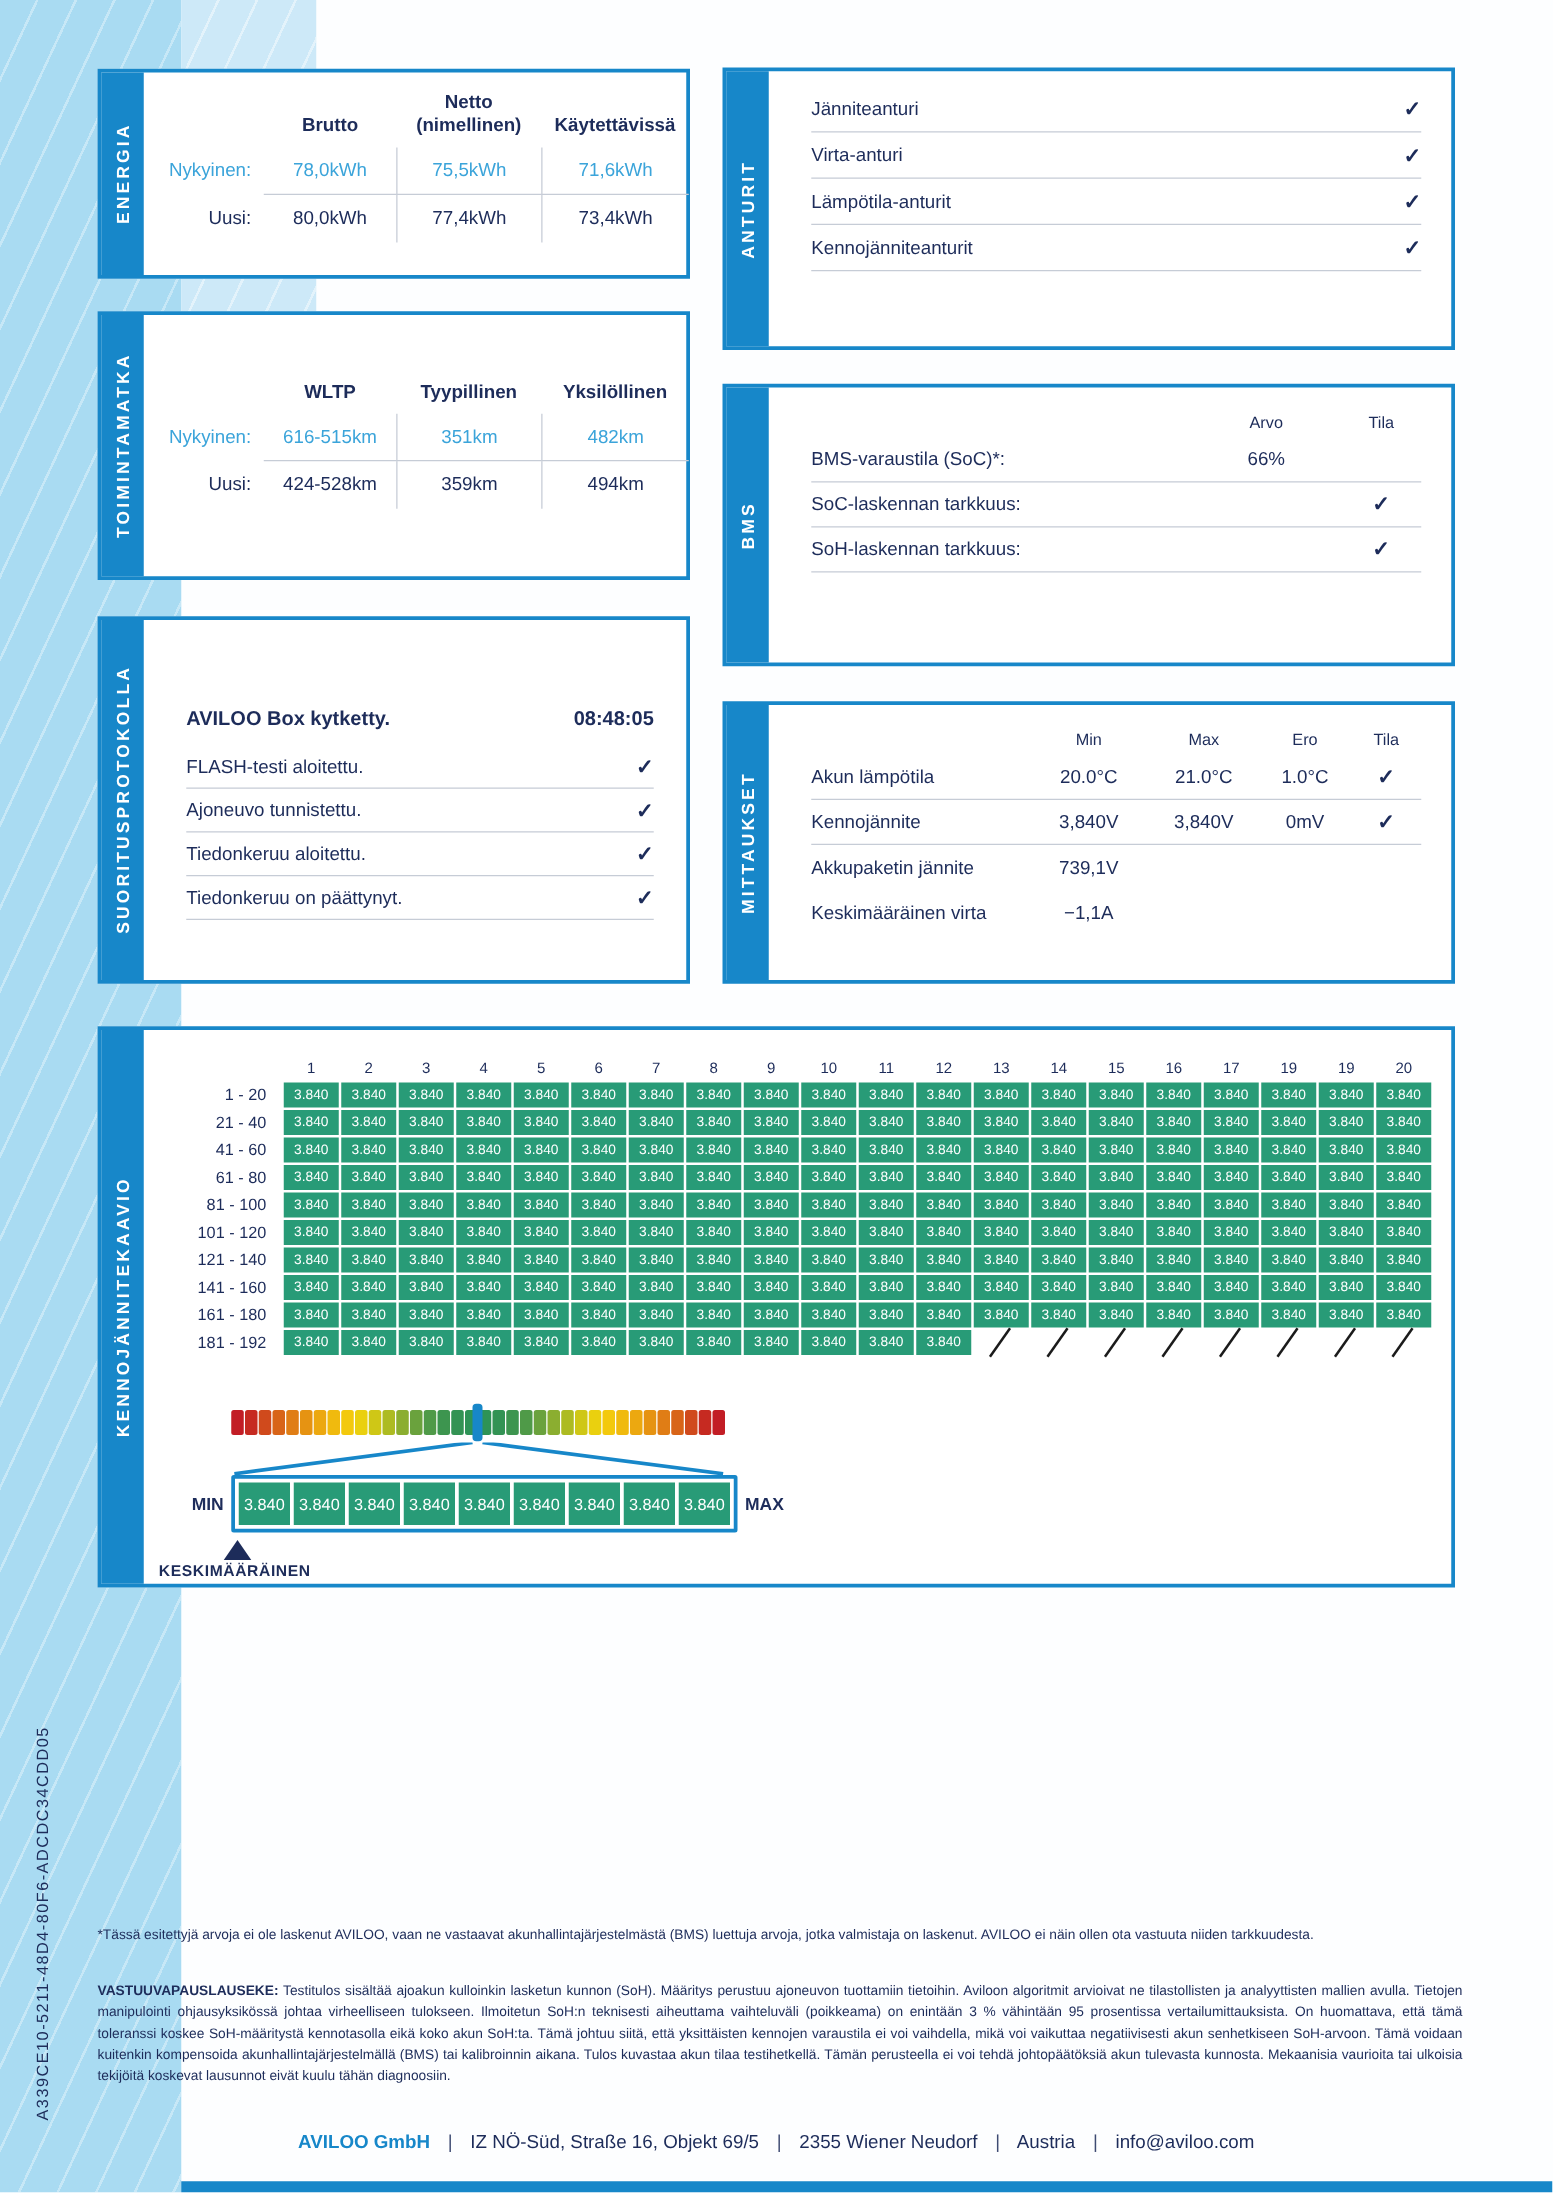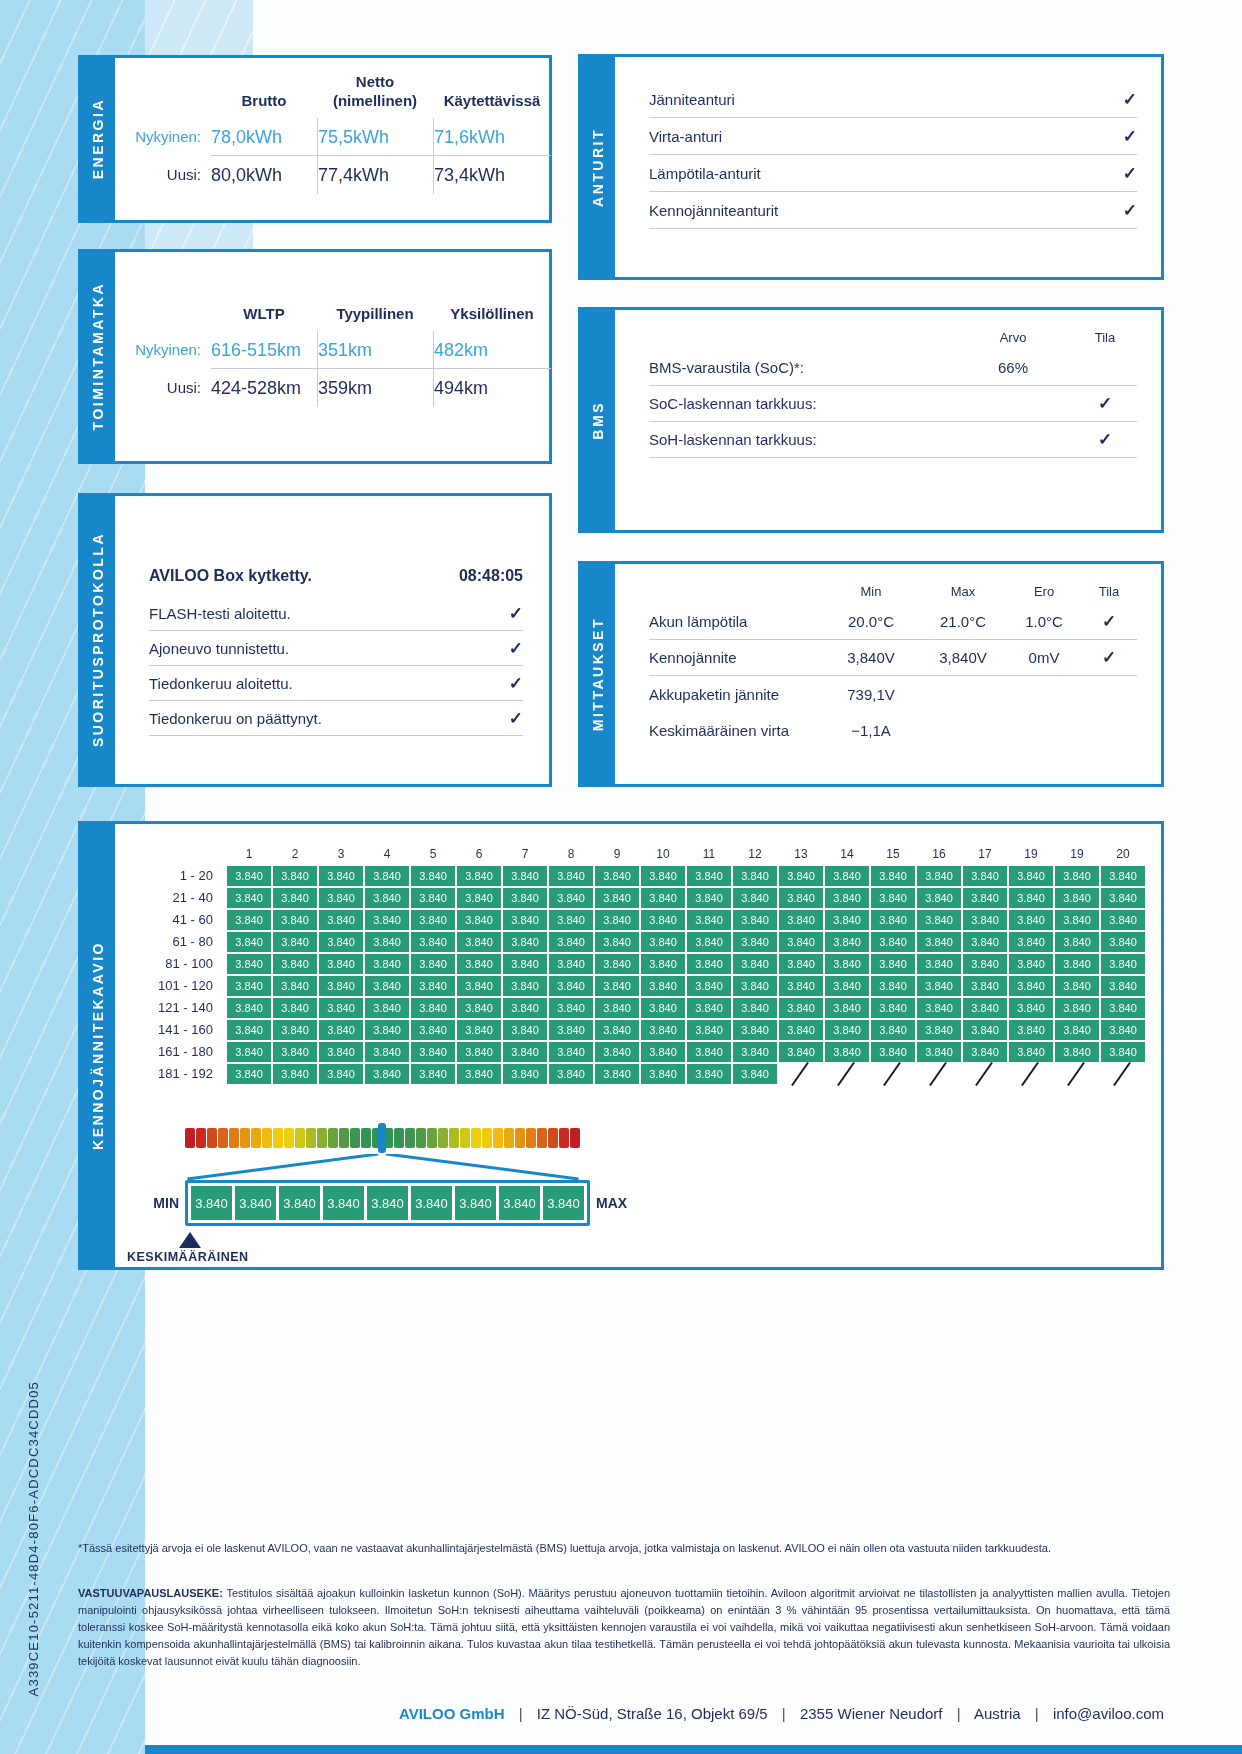--- a/index.html
+++ b/index.html
@@ -25,34 +25,34 @@
     display:flex; align-items:center; justify-content:center;}
   .tab-label{color:#fff; font-weight:bold; font-size:14px; letter-spacing:2.5px; white-space:nowrap;
     writing-mode:vertical-rl; transform:rotate(180deg);}
   .content{position:absolute; left:34px; top:0; right:0; bottom:0;}
 
   
   .vt-grid{display:grid; grid-template-columns:96px 106px 116px 118px; padding-right:2px;}
   .vt-head{text-align:center; font-weight:bold; font-size:15px; align-self:end; padding-bottom:8px; line-height:19px;}
   .vt-head .hl1{min-height:0;}
   .vt-label{text-align:right; padding-right:10px; font-size:15px; height:38px; line-height:38px;}
-  .vt-val{text-align:left; font-size:18px; height:38px; line-height:38px;}
+  .vt-val{text-align:center; font-size:15px; height:38px; line-height:38px;}
   .sep{border-left:1px solid var(--line);}
   .hline{border-bottom:1px solid var(--line);}
   .cur{color:var(--cyan);}
   .energy-content .vt-grid{padding-top:14px;}
   .range-content .vt-grid{padding-top:52px;}
 
   
   .proto-content{padding:36px 26px 0 34px;margin-top:24px;}
   .proto-head{display:flex; justify-content:space-between; align-items:center; height:40px;
     font-weight:bold; font-size:16px;}
   .list-row{display:flex; justify-content:space-between; align-items:center; height:35px;
     border-bottom:1px solid var(--line); font-size:15px;}
-  .sensors-content{padding:12px 24px 0 34px;margin-top:12px;}
+  .sensors-content{padding:12px 24px 0 34px;}
   .sensors-content .list-row{height:37px;}
   .check{font-size:17px; font-weight:700; color:var(--navy); line-height:1;}
 
   
   .bms-content{padding:14px 24px 0 34px;}
   .bms-head{display:grid; grid-template-columns:1fr 120px 64px; height:26px; align-items:center;
     font-size:13px;}
   .bms-head span{text-align:center;}
   .bms-row{display:grid; grid-template-columns:1fr 120px 64px; height:36px; align-items:center;
     border-bottom:1px solid var(--line); font-size:15px;}
@@ -89,21 +89,21 @@
   .zoom-box{border:3px solid var(--accent); border-radius:2px; background:#fff; padding:3px; display:flex; gap:3px;}
   .zoom-cell{width:41px; height:34px; background:var(--green); color:#fff; font-size:13px;
     display:flex; align-items:center; justify-content:center;}
   .avg-triangle{position:absolute; left:64px; top:408px; width:0; height:0;
     border-left:11px solid transparent; border-right:11px solid transparent; border-bottom:16px solid var(--navy);}
   .avg-label{position:absolute; left:12px; top:426px; font-weight:bold; font-size:12.5px; letter-spacing:.5px;}
 
   
   .foot-note{position:absolute; left:78px; top:1540px; width:1092px; font-size:11px; line-height:1.5; text-align:justify; z-index:2;}
   .foot-disclaimer{position:absolute; left:78px; top:1585px; width:1092px; font-size:11px; line-height:1.55; text-align:justify; z-index:2;}
-  .foot-contact{position:absolute; left:78px; top:1705px; width:1086px; text-align:right; font-size:15px; z-index:2;}
+  .foot-contact{position:absolute; left:78px; top:1705px; width:1086px; text-align:center; font-size:15px; z-index:2;}
   .foot-contact .company{color:var(--accent); font-weight:bold;}
   .foot-contact .pipe{margin:0 10px; opacity:.85;}
   .side-id{position:absolute; left:26px; bottom:58px; writing-mode:vertical-rl; transform:rotate(180deg);
     font-size:13px; letter-spacing:1.2px; color:var(--navy); z-index:2;}
 </style>
 </head>
 <body>
 
 <div class="strip"></div>
 <div class="strip-top"></div>

